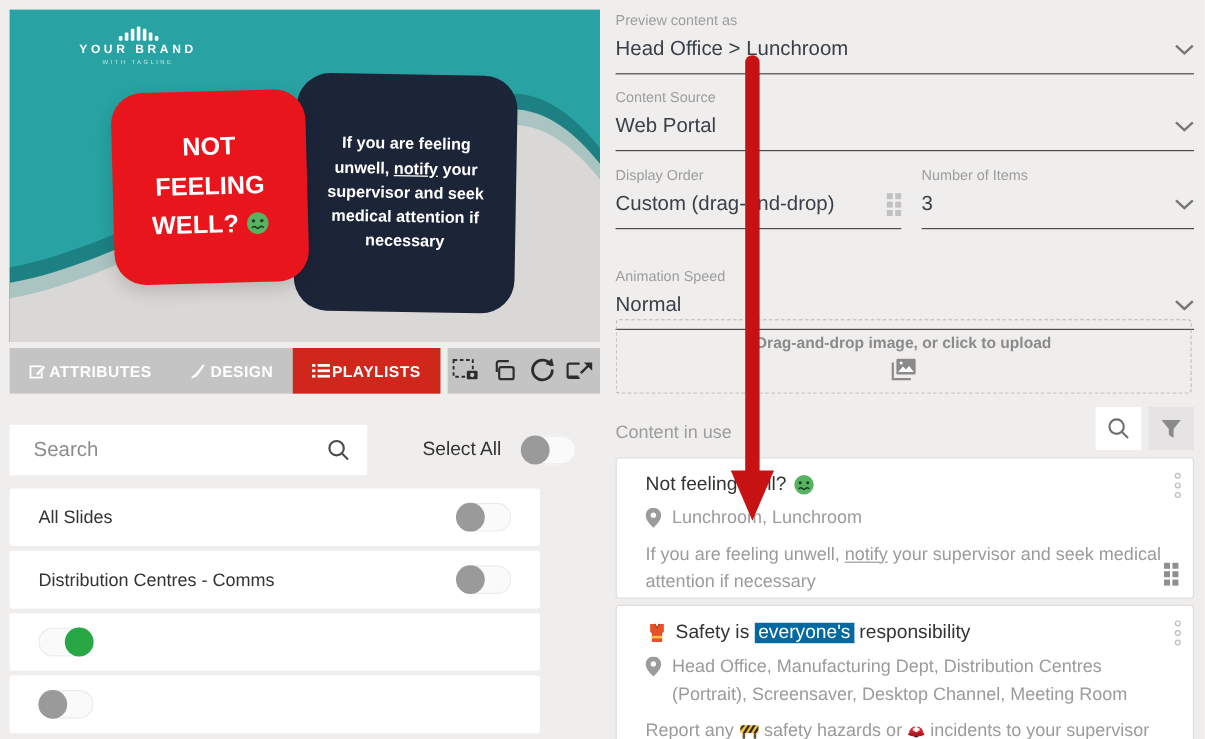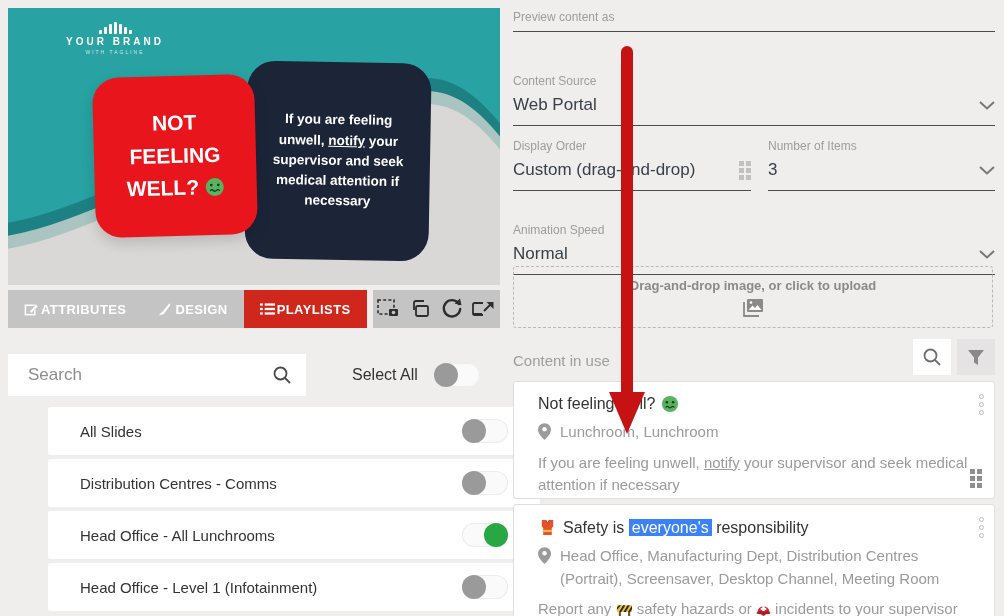--- a/index.html
+++ b/index.html
@@ -35,21 +35,21 @@
   .search-box input { flex:1; border:0; outline:none; background:transparent; font-size:17px; color:#444; padding:0 8px 0 20px; }
   .search-box input::placeholder { color:#8d8d8d; }
   .search-box .mag { margin-right:14px; }
   .select-all { position:absolute; left:352px; top:363px; display:flex; align-items:center; gap:16px; }
   .select-all .lbl { font-size:16px; color:#333; }
 
   .toggle { position:relative; width:46px; height:24px; background:#fbfafa; border-radius:12px; box-shadow:inset 0 0 0 1px #ececec; cursor:pointer; flex:none; }
   .toggle .knob { position:absolute; top:0px; left:0px; width:24px; height:24px; border-radius:50%; background:#9a9a9a; }
   .toggle.on .knob { left:22px; background:#28a745; }
 
-  .plist-row { position:absolute; left:8px; width:492px; height:48px; background:#fff; border-radius:2px; display:flex; align-items:center; justify-content:space-between; padding:0 32px;margin-left:40px; }
+  .plist-row { position:absolute; left:8px; width:442px; height:48px; background:#fff; border-radius:2px; display:flex; align-items:center; justify-content:space-between; padding:0 24px; }
   .plist-row .lbl { font-size:15px; color:#333; }
 
   
   .field { position:absolute; border-bottom:1px solid #4c4c4c; }
   .flabel { font-size:12px; color:#9d9d9d; margin-bottom:7px; }
   .fvalue { font-size:17px; color:#39404a; display:flex; justify-content:space-between; align-items:center; padding-bottom:10px; }
   .grid6 { display:grid; grid-template-columns:5px 5px; grid-gap:2px; }
   .grid6 i { display:block; width:5px; height:5px; background:#c2c1c1; }
   .grid6.dark i { background:#8f8f8f; width:5px; height:5px; }
 
@@ -64,21 +64,21 @@
   .ciu-label { position:absolute; left:513px; top:352px; font-size:15px; color:#9d9d9d; }
 
   .content-card { position:absolute; left:513px; width:482px; background:#fff; border:1px solid #dedede; border-radius:3px; padding:13px 18px 10px 24px; }
   .cc-title { font-size:16px; color:#333; display:flex; align-items:center; gap:6px; }
   .cc-loc { display:flex; gap:9px; margin-top:8px; font-size:15px; color:#9b9b9b; line-height:1.5; }
   .cc-loc .pin { flex:none; margin-top:2px; }
   .cc-body { margin-top:8px; font-size:15px; color:#9b9b9b; line-height:1.5; }
   .kebab { position:absolute; right:10px; top:12px; display:flex; flex-direction:column; gap:3px; align-items:center; cursor:pointer; }
   .kebab i { display:block; width:5px; height:5px; border:1.5px solid #bdbcbc; border-radius:50%; }
   .drag-handle { position:absolute; right:12px; bottom:10px; cursor:grab; }
-  .hl { background:#3b82f6; color:#fff; padding:0 3px;margin-top:20px; }
+  .hl { background:#0369a1; color:#fff; padding:0 3px;margin-top:20px; }
 
   .annot-arrow { position:absolute; left:606px; top:44px; z-index:50; pointer-events:none; }
 </style>
 </head>
 <body>
 
 <div id="app">
 
   <div class="preview">
     <svg class="wave" width="492" height="277" viewBox="0 0 492 277">
@@ -198,34 +198,38 @@
         <div class="knob"></div>
       </div>
   </div>
   <div class="plist-row" style="top:459px">
     <span class="lbl">Distribution Centres - Comms</span>
     <div class="toggle">
         <div class="knob"></div>
       </div>
   </div>
   <div class="plist-row" style="top:511px">
-    <span class="lbl">Head Office - All Lunchrooms</span>
     <div class="toggle on">
         <div class="knob"></div>
       </div>
   </div>
   <div class="plist-row" style="top:563px">
-    <span class="lbl">Head Office - Level 1 (Infotainment)</span>
     <div class="toggle">
         <div class="knob"></div>
       </div>
   </div>
 
   <div class="field" style="left:513px; top:10px; width:482px;">
     <div class="flabel">Preview content as</div>
+    <div class="fvalue">
+      <span>Head Office &gt; Lunchroom</span>
+      <svg width="16" height="9" viewBox="0 0 16 9">
+          <polyline points="1,1 8,7.5 15,1" fill="none" stroke="#777" stroke-width="2"></polyline>
+        </svg>
+    </div>
   </div>
 
   <div class="field" style="left:513px; top:74px; width:482px;">
     <div class="flabel">Content Source</div>
     <div class="fvalue">
       <span>Web Portal</span>
       <svg width="16" height="9" viewBox="0 0 16 9">
           <polyline points="1,1 8,7.5 15,1" fill="none" stroke="#777" stroke-width="2"></polyline>
         </svg>
     </div>

